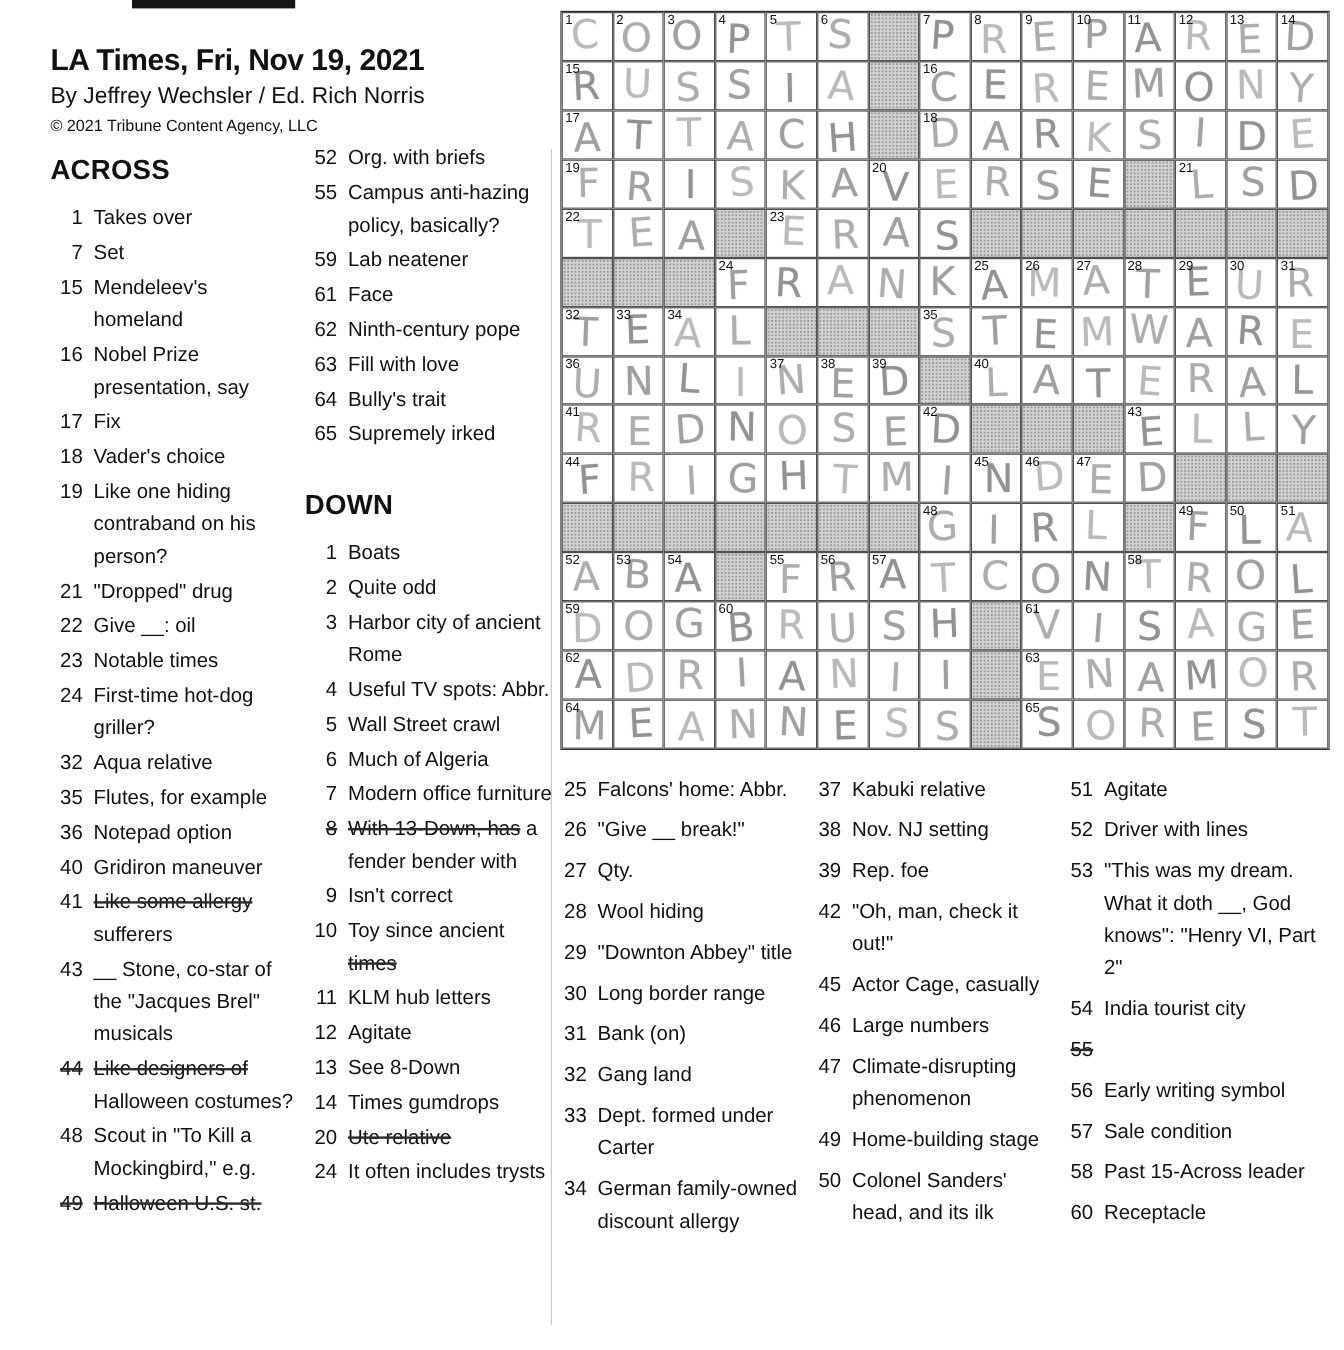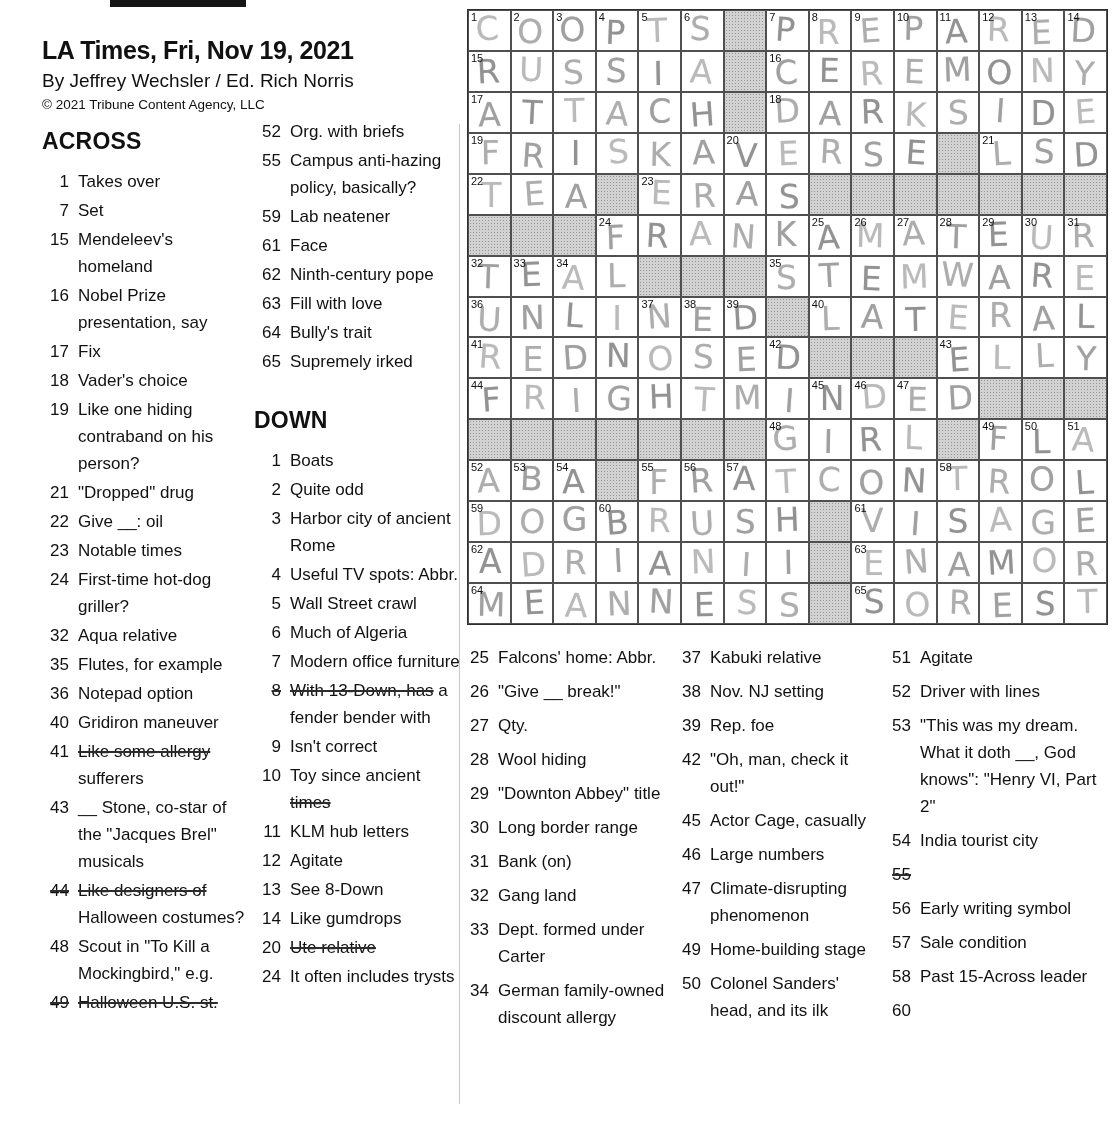--- a/index.html
+++ b/index.html
@@ -906,21 +906,21 @@
       <div class="clue">
         <span class="cnum">12</span>
         <span class="ctext"><span>Agitate</span></span>
       </div>
       <div class="clue">
         <span class="cnum">13</span>
         <span class="ctext"><span>See 8-Down</span></span>
       </div>
       <div class="clue">
         <span class="cnum">14</span>
-        <span class="ctext"><span>Like gumdrops</span></span>
+        <span class="ctext"><span>Times gumdrops</span></span>
       </div>
       <div class="clue">
         <span class="cnum">20</span>
         <span class="ctext"><span class="strike">Ute relative</span></span>
       </div>
       <div class="clue">
         <span class="cnum">24</span>
         <span class="ctext"><span>It often includes trysts</span></span>
       </div>
     </div>
@@ -1040,15 +1040,16 @@
       <div class="clue">
         <span class="cnum">57</span>
         <span class="ctext"><span>Sale condition</span></span>
       </div>
       <div class="clue">
         <span class="cnum">58</span>
         <span class="ctext"><span>Past 15-Across leader</span></span>
       </div>
       <div class="clue">
         <span class="cnum">60</span>
+        <span class="ctext"><span>Receptacle</span></span>
       </div>
     </div>
 </div>
 
 </body></html>

